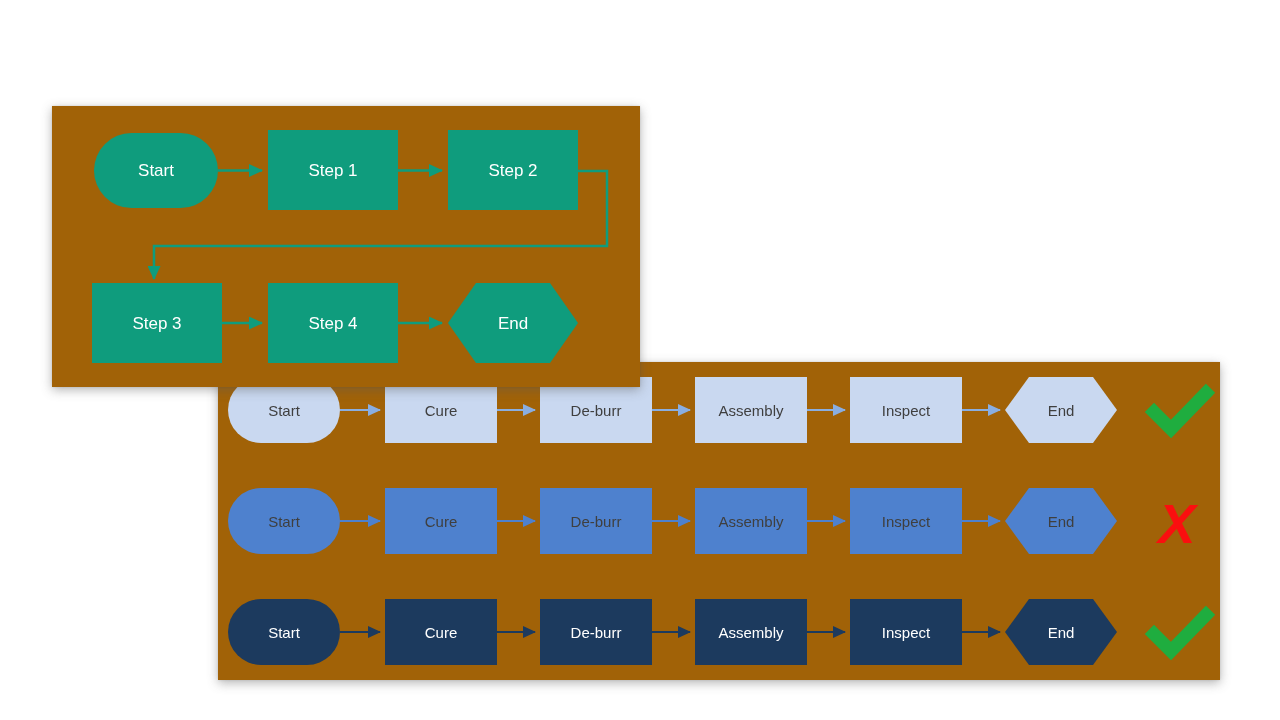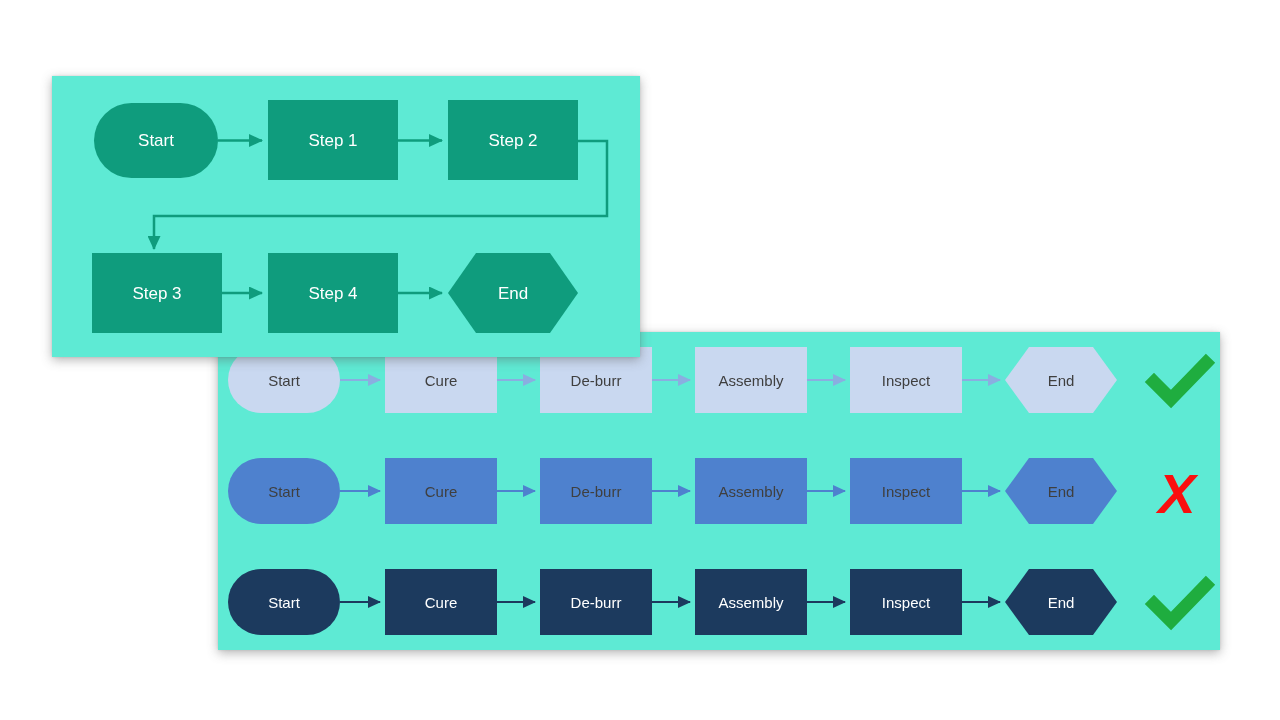--- a/index.html
+++ b/index.html
@@ -12,22 +12,23 @@
     font-family: "Liberation Sans", sans-serif;
   }
   .canvas {
     position: relative;
     width: 1280px;
     height: 720px;
     background: #FFFFFF;
   }
   .card {
     position: absolute;
-    background: #5eead4;
+    background: #a16207;
     box-shadow: 0 3px 10px rgba(90,90,90,0.45), 0 0 2px rgba(0,0,0,0.12);
+    margin-top: 30px;
   }
   .card-example {
     left: 52px; top: 76px;
     width: 588px; height: 281px;
     z-index: 2;
   }
   .card-process {
     left: 218px; top: 332px;
     width: 1002px; height: 318px;
     z-index: 1;

